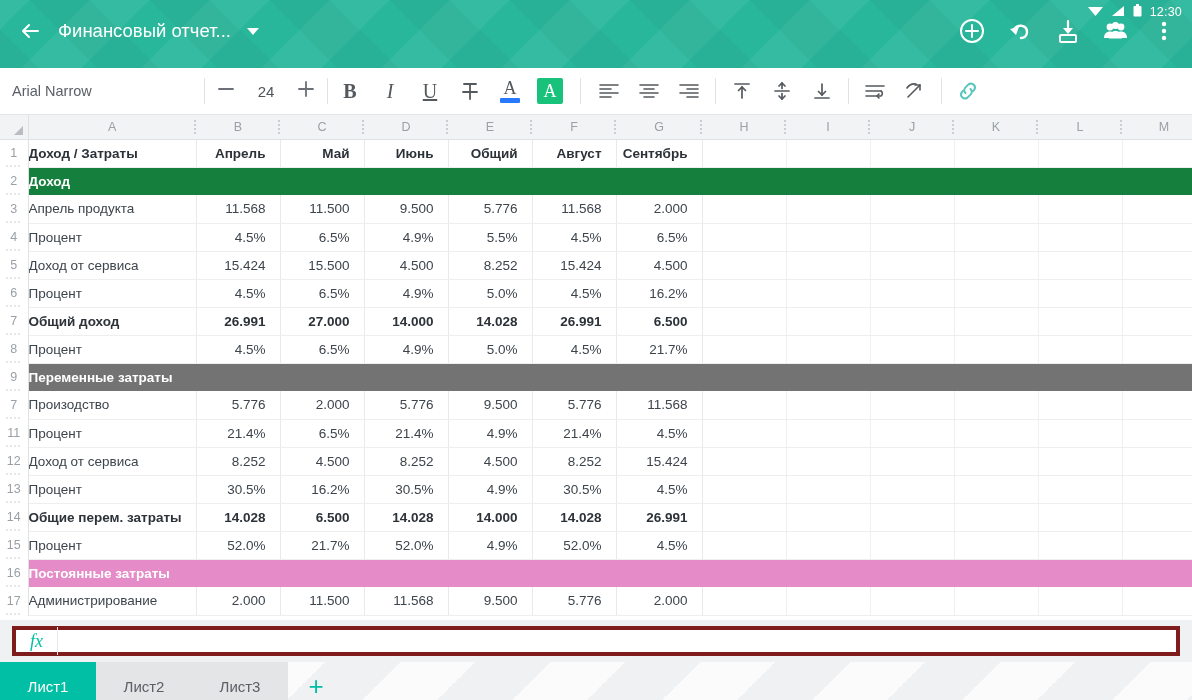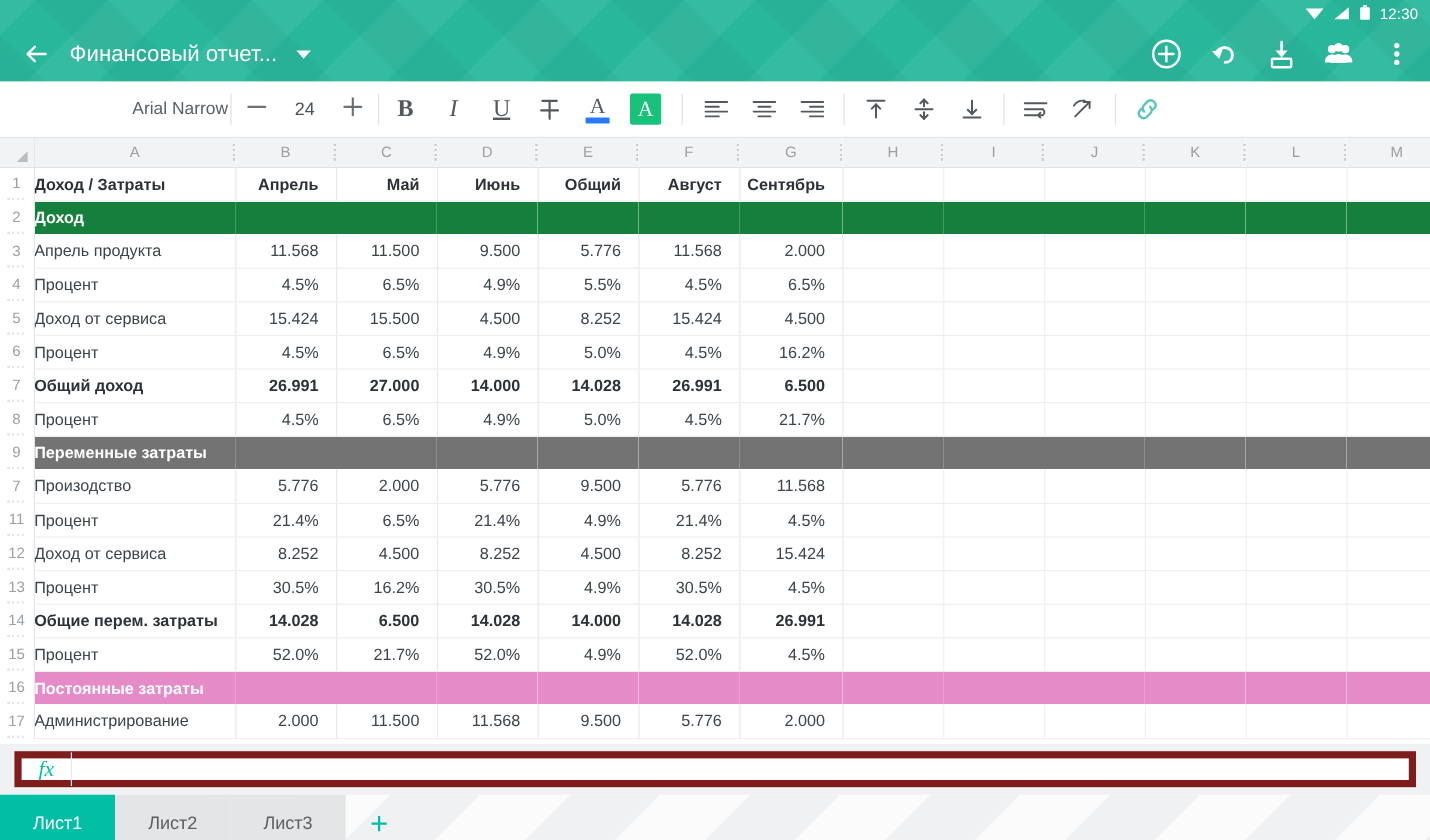--- a/index.html
+++ b/index.html
@@ -28,21 +28,21 @@
   }
   .statusbar {
     position: absolute; top: 0; right: 10px;
     height: 24px; display: flex; align-items: center; gap: 8px;
     color: #ffffff; font-size: 12px;
   }
   .status-ico { display: block; }
   .status-time { font-size: 12.5px; letter-spacing: .2px; color:#fff; }
 
   .appbar-main {
-    position: absolute; top: 22px; left: 0; right: 0; height: 46px;
+    position: absolute; top: 8px; left: 0; right: 0; height: 46px;
     display: flex; align-items: center;
   }
   .back-btn {
     width: 44px; height: 44px; margin-left: 8px;
     display:flex; align-items:center; justify-content:center;
     cursor: pointer;
   }
   .doc-title {
     color: #ffffff; font-size: 18.5px; margin-left: 6px;
     white-space: nowrap;
@@ -67,22 +67,22 @@
 
   
   .toolbar {
     position: relative;
     width: 1192px; height: 47px;
     background: #ffffff;
     border-bottom: 1px solid #e3e5e7;
     display: flex; align-items: center;
   }
   .tb-font {
-    width: 190px; text-align: right; font-size: 14.5px; color: #5b6066;
-    cursor: pointer; white-space: nowrap;
+    width: 190px; text-align: left; font-size: 14.5px; color: #5b6066;
+    cursor: pointer; white-space: nowrap; margin-left: 12px;
   }
   .tb-sep { width: 1px; height: 26px; background: #e0e2e4; margin: 0 2px; }
   .tb-btn {
     height: 40px; min-width: 40px; padding: 0 6px;
     display: flex; align-items: center; justify-content: center;
     cursor: pointer; color: #54595e;
   }
   .tb-size { font-size: 15px; color: #4d5358; width: 42px; text-align:center; cursor:pointer; }
   .tb-plusminus { font-size: 24px; color: #6b7076; line-height: 1; width: 38px; text-align:center; cursor:pointer; }
   .glyph-b { font-family: "Liberation Serif", serif; font-weight: bold; font-size: 20px; }
@@ -156,21 +156,21 @@
   tr.band-green td.cell { background: #737373; }
   tr.band-pink td.cell { background: #e58bc7; margin-top: 24px; }
   tr.band td.cell.num, tr.band td.cell.empty { padding: 0; }
 
   
   .formula-area {
     position: relative; width: 1192px; height: 42px;
     background: #f0f1f2; padding: 6px 12px 0 12px;
   }
   .formula-bar {
-    height: 30px; background: #ffffff; border: 6px solid #7f1d1d;
+    height: 30px; background: #ffffff; border: 4px solid #7f1d1d;
     display: flex; align-items: center;
   }
   .fx {
     width: 42px; text-align: center; color: #00bfa5;
     font-family: "Liberation Serif", serif; font-style: italic;
     font-size: 18px; border-right: 1px solid #e7e9eb; line-height: 28px;
     cursor: pointer;
   }
   .formula-input {
     flex: 1; border: none; outline: none; height: 28px;

